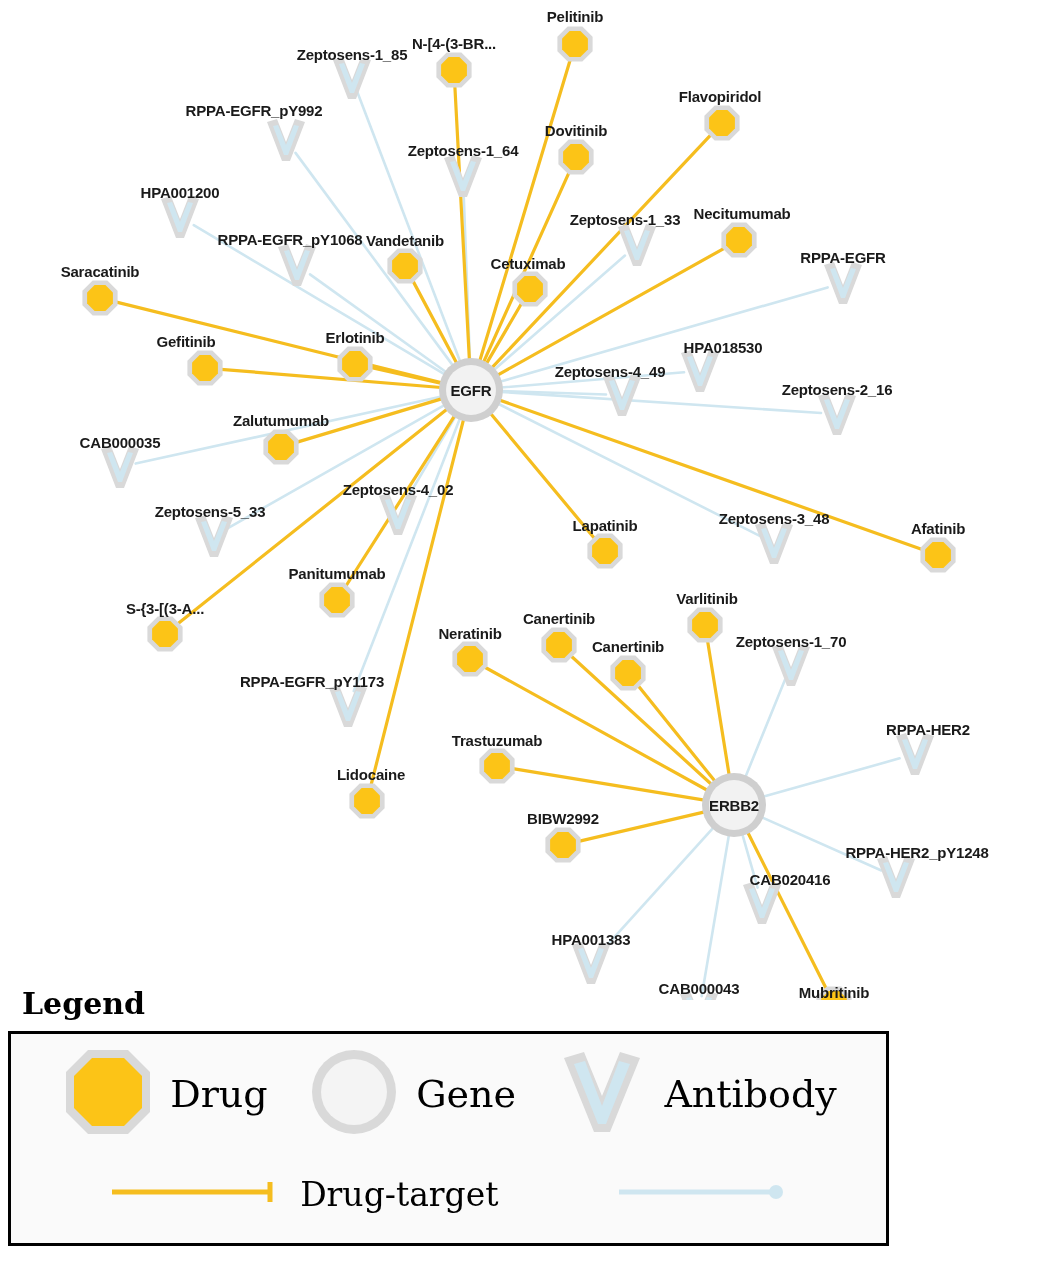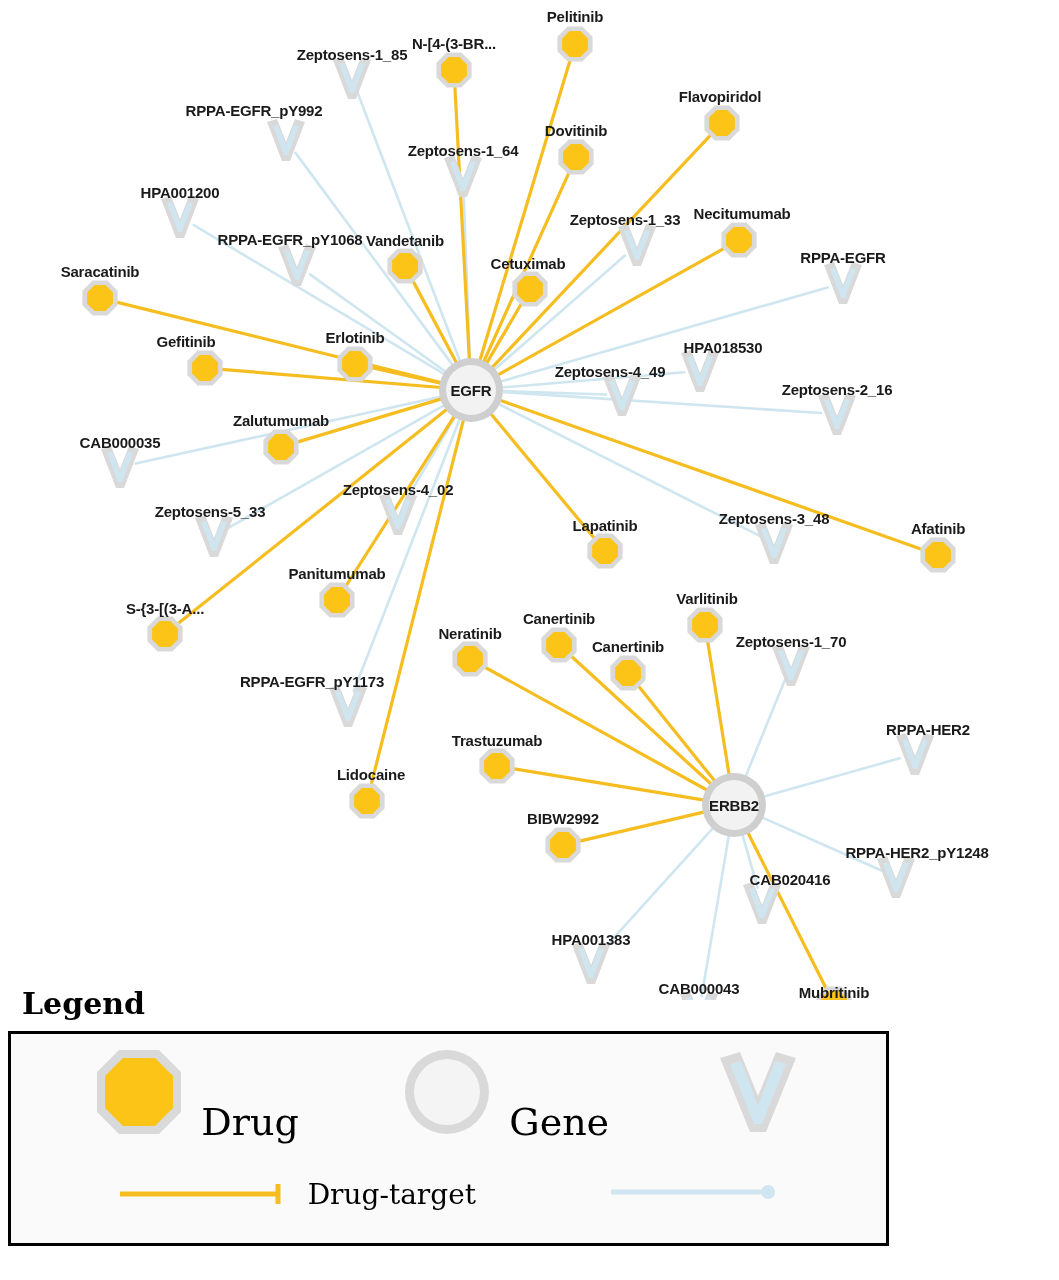--- a/index.html
+++ b/index.html
@@ -57,38 +57,38 @@
   }
   .legend-row1 {
     display: flex;
     align-items: center;
     justify-content: space-around;
     height: 120px;
     padding: 0 30px;
   }
   .legend-item {
     display: flex;
-    align-items: flex-end;
+    align-items: center;
     gap: 14px;
   }
   .legend-item .lg-label {
     font-family: "DejaVu Serif", serif;
     font-size: 38px;
     color: #000;
   }
   .legend-row2 {
     display: flex;
     align-items: center;
     justify-content: space-around;
     height: 80px;
     padding: 0 40px;
   }
   .legend-edge-label {
     font-family: "DejaVu Serif", serif;
-    font-size: 28px;
+    font-size: 33px;
     color: #000;
     margin-left: 6px;
   }
 </style>
 </head>
 <body>
 
 <div id="network">
   <svg width="1059" height="1000" id="net-svg">
       <g>
@@ -394,20 +394,21 @@
         </span>
         <span class="lg-label">Gene</span>
       </div>
       <div class="legend-item">
         <span>
           <svg width="96" height="96" viewBox="0 0 96 96">
             <path d="M10,14 L30,8 L48,52 L66,8 L86,14 L56,88 L40,88 Z" fill="#d9d9d9"></path>
             <path d="M20,20 L31,17 L48,62 L65,17 L76,20 L52,80 L44,80 Z" fill="#cfe6f0"></path>
           </svg>
         </span>
+        <span class="lg-label">Antibody</span>
       </div>
     </div>
     <div class="legend-row2">
       <div class="legend-item">
         <span>
           <svg width="170" height="26" viewBox="0 0 170 26">
             <line x1="2" y1="13" x2="160" y2="13" stroke="#f5bd1f" stroke-width="5"></line>
             <line x1="160" y1="3" x2="160" y2="23" stroke="#f5bd1f" stroke-width="5"></line>
           </svg>
         </span>

